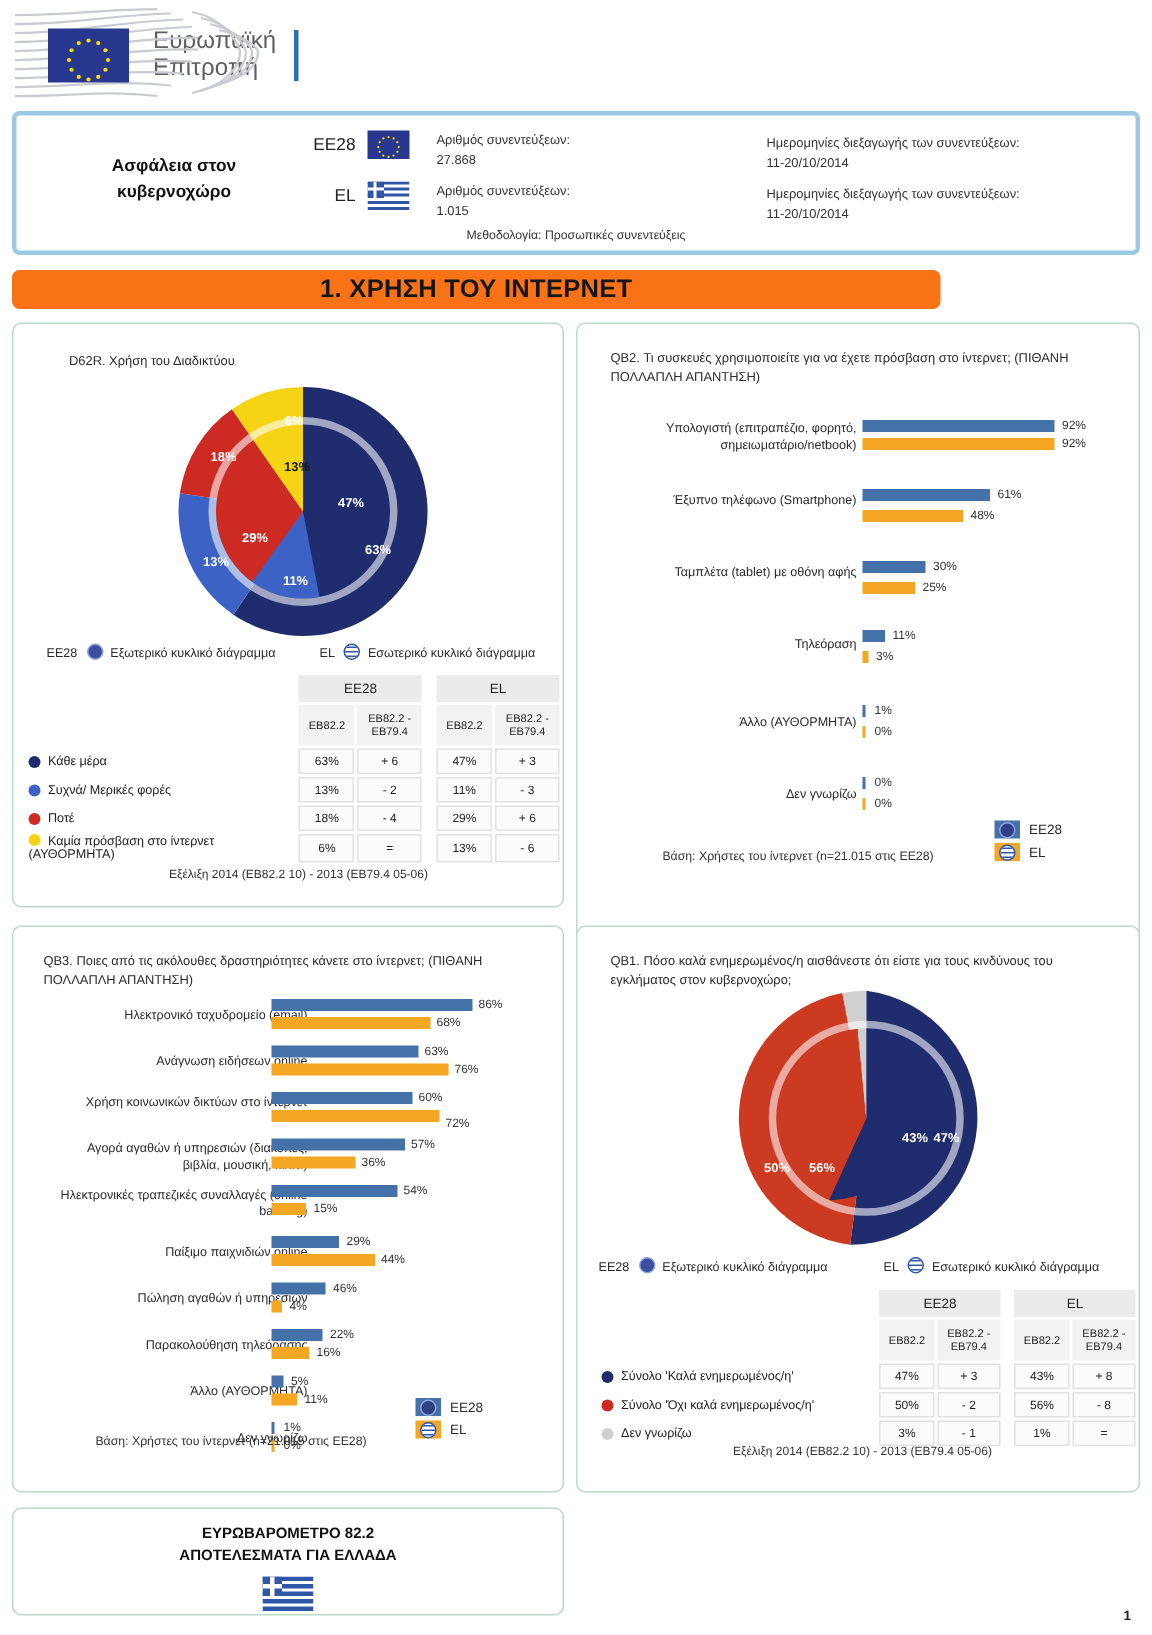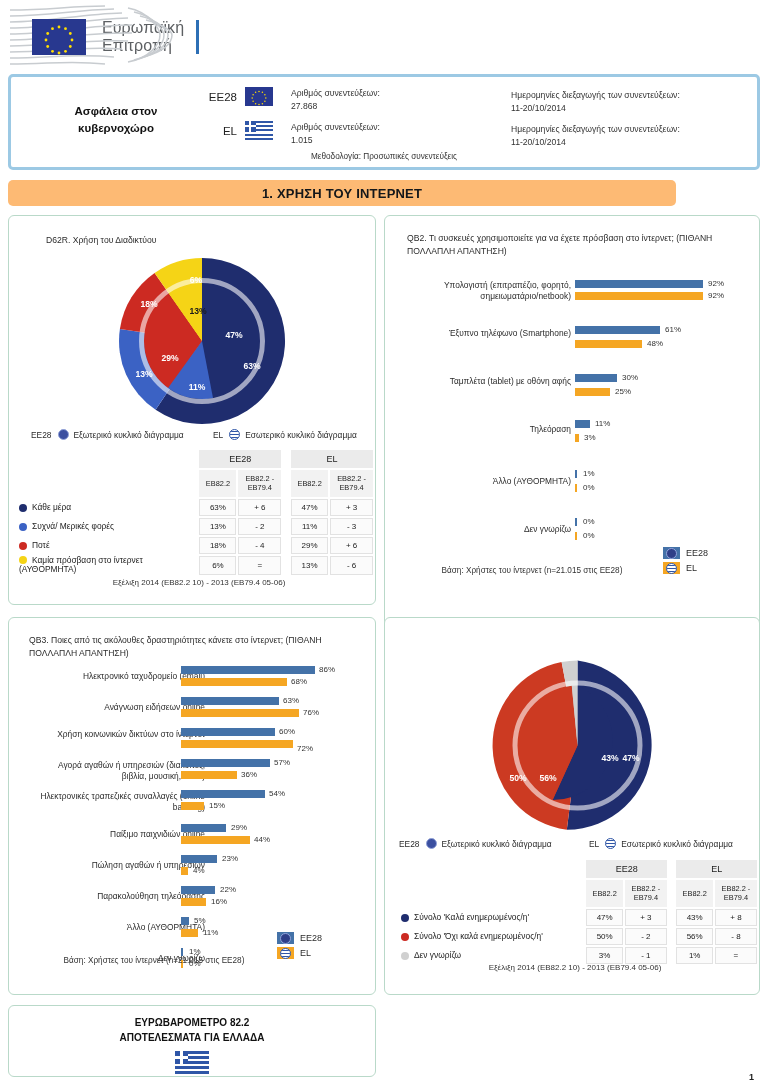--- a/index.html
+++ b/index.html
@@ -38,23 +38,23 @@
   .gr-canton { position: absolute; left: 0; top: 0; width: 10.6px; height: 10.5px; background: #2f56a7; }
   .gr-cross-v { position: absolute; left: 4.3px; top: 0; width: 2.1px; height: 10.5px; background: #fff; }
   .gr-cross-h { position: absolute; left: 0; top: 4.2px; width: 10.6px; height: 2.1px; background: #fff; }
   .info-txt { margin-left: 18px; font-size: 8.6px; line-height: 1.5; color: #333; }
   .col-dates { position: absolute; font-size: 8.6px; line-height: 1.5; color: #333; }
   .d1 { left: 500px; top: 12px; }
   .d2 { left: 500px; top: 46px; }
   .methodology { position: absolute; left: 0; right: 0; bottom: 6px; text-align: center; font-size: 8.2px; color: #333; }
 
   
-  .section-banner { position: absolute; left: 8px; top: 180px; width: 668px; height: 26px;
-                    background: #fdba74; border-radius: 5px; display: flex; align-items: center; justify-content: center;
-                    font-size: 13px; font-weight: bold; color: #14171a; letter-spacing: .2px; }
+  .section-banner { position: absolute; left: 8px; top: 180px; width: 619px; height: 26px;
+                    background: #f97316; border-radius: 5px; display: flex; align-items: center; justify-content: center;
+                    font-size: 17px; font-weight: bold; color: #14171a; letter-spacing: .2px; }
 
   
   .card { position: absolute; border: 1px solid #b9d9c9; border-radius: 6px; background: #fff; }
   .card-q1 { left: 8px;   top: 215px; width: 368px; height: 390px; }
   .card-q2 { left: 384px; top: 215px; width: 376px; height: 452px; }
   .card-q3 { left: 8px;   top: 617px; width: 368px; height: 378px; }
   .card-q4 { left: 384px; top: 617px; width: 376px; height: 378px; }
 
   .q-title { position: absolute; font-size: 8.6px; line-height: 1.5; color: #2b2b2b; }
 
@@ -447,21 +447,21 @@
       <div class="bar-group" style="top:158px">
         <div class="bar-cat-label" style="right:172px; width:160px; top:5px;">Παίξιμο παιχνιδιών online</div>
         <div class="bar bar-eu" style="left:172px; top:0;   width:45px;"></div>
         <div class="bar-val" style="left:222px; top:-1px;">29%</div>
         <div class="bar bar-gr" style="left:172px; top:12px; width:69px;"></div>
         <div class="bar-val" style="left:245px; top:11px;">44%</div>
       </div>
       <div class="bar-group" style="top:189px">
         <div class="bar-cat-label" style="right:172px; width:160px; top:5px;">Πώληση αγαθών ή υπηρεσιών</div>
         <div class="bar bar-eu" style="left:172px; top:0;   width:36px;"></div>
-        <div class="bar-val" style="left:213px; top:-1px;">23%</div>
+        <div class="bar-val" style="left:213px; top:-1px;">46%</div>
         <div class="bar bar-gr" style="left:172px; top:12px; width:7px;"></div>
         <div class="bar-val" style="left:184px; top:11px;">4%</div>
       </div>
       <div class="bar-group" style="top:220px">
         <div class="bar-cat-label" style="right:172px; width:160px; top:5px;">Παρακολούθηση τηλεόρασης</div>
         <div class="bar bar-eu" style="left:172px; top:0;   width:34px;"></div>
         <div class="bar-val" style="left:211px; top:-1px;">22%</div>
         <div class="bar bar-gr" style="left:172px; top:12px; width:25px;"></div>
         <div class="bar-val" style="left:202px; top:11px;">16%</div>
       </div>
@@ -497,20 +497,21 @@
             </span>
           </span>
         <span class="bl-label">EL</span>
       </div>
     </div>
 
     <div class="base-note" style="left:20px; top:338px; width:250px; text-align:center;">Βάση: Χρήστες του ίντερνετ (n=21.015 στις ΕΕ28)</div>
   </div>
 
   <div class="card card-q4">
+    <div class="q-title" style="left:22px; top:16px; width:330px;">QB1. Πόσο καλά ενημερωμένος/η αισθάνεστε ότι είστε για τους κινδύνους του εγκλήματος στον κυβερνοχώρο;</div>
 
     <div class="donut-wrap" style="left:105px; top:40px; width:175px; height:175px;">
       <svg viewBox="0 0 175 175" width="175" height="175">
         <g transform="translate(87.5,87.5)">
 
           <path d="M0,0 L0,-85 A85,85 0 0,1 -10.7,84.3 Z" fill="#1f2d6e"></path>
           <path d="M0,0 L-10.7,84.3 A85,85 0 0,1 -15.9,-83.5 Z" fill="#cc3a22"></path>
           <path d="M0,0 L-15.9,-83.5 A85,85 0 0,1 0,-85 Z" fill="#d0d0d0"></path>
 
           <path d="M0,0 L0,-60 A60,60 0 0,1 -24.9,54.6 Z" fill="#1f2d6e"></path>

